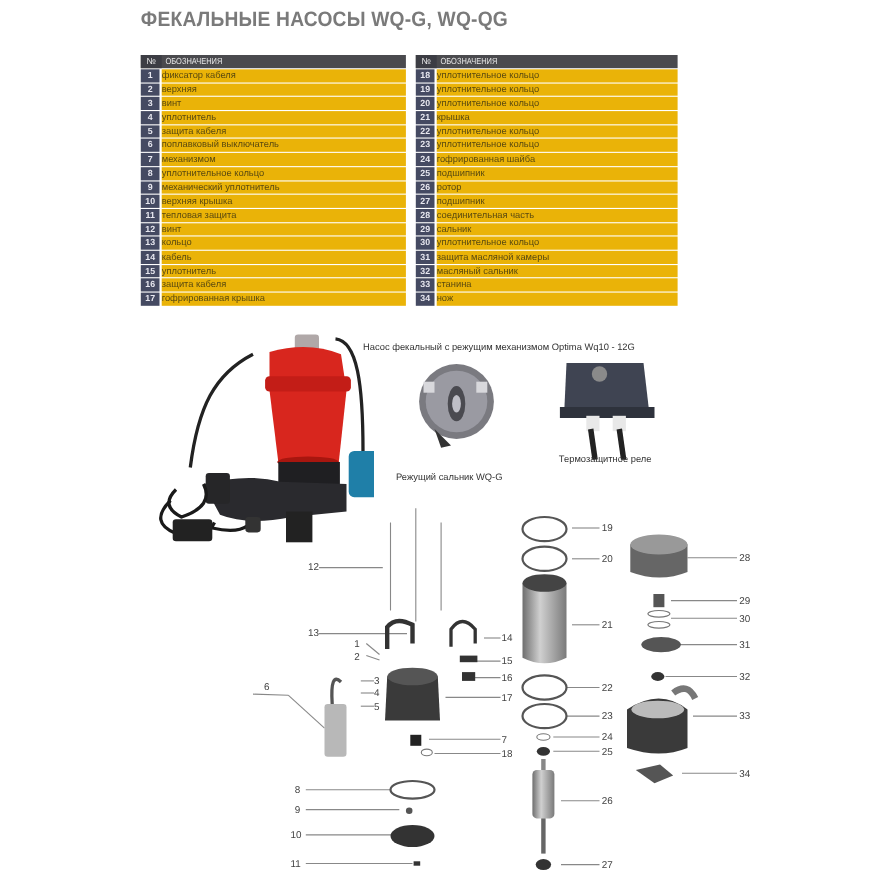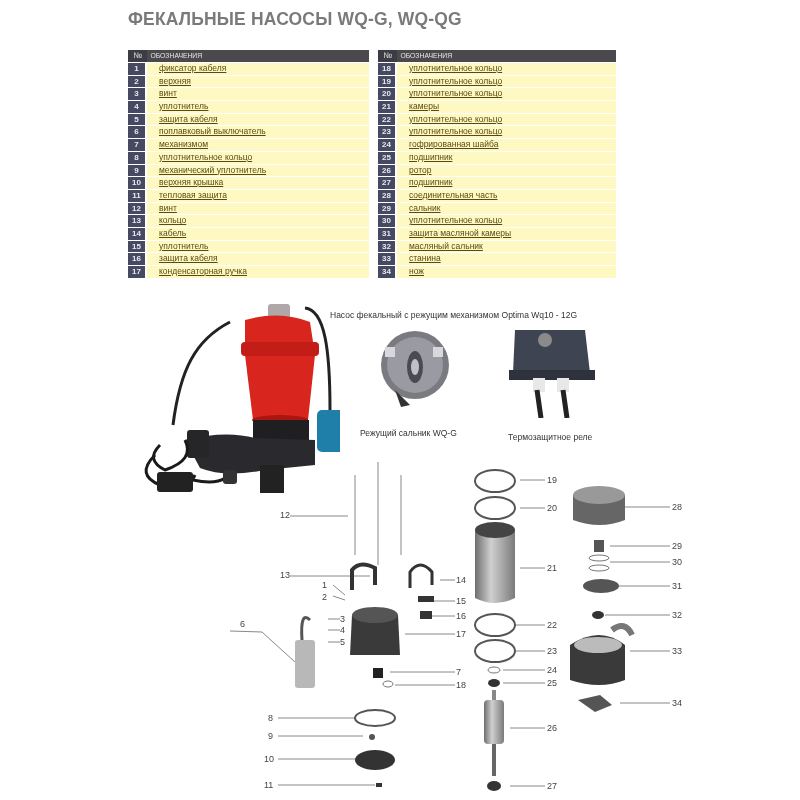--- a/index.html
+++ b/index.html
@@ -6,21 +6,21 @@
   body { width:800px; height:800px; position:relative; overflow:hidden; font-family:"Liberation Sans", sans-serif; }
   .title { position:absolute; left:128px; top:8px; font-size:19px; font-weight:bold; color:#7a7a7a; letter-spacing:0.2px; transform:scaleX(0.92); transform-origin:left; }
   .tbl { position:absolute; top:50px; width:241px; }
   .tbl.left { left:128px; }
   .tbl.right { left:378px; width:238px; }
   .hdr { display:flex; height:12px; background:#4a4a4e; color:#e6e6e6; font-size:8px; line-height:12px; margin-bottom:1px; }
   .hdr .n { width:19px; text-align:center; background:#3c3d44; }
   .hdr .t { padding-left:4px; text-transform:uppercase; transform:scaleX(0.85); transform-origin:left; white-space:nowrap; }
   .row { display:flex; height:11.7px; margin-bottom:1px; font-size:8.5px; line-height:11.7px; }
   .row .n { width:17px; margin-right:2px; background:#454a62; color:#e8e8f0; text-align:center; font-weight:bold; font-size:8px; }
-  .row .t { flex:1; background:#fef9c3; color:#5a4a10; padding-left:12px; white-space:nowrap; overflow:hidden;text-decoration:underline; }
+  .row .t { flex:1; background:#eab308; color:#5a4a10; padding-left:0; white-space:nowrap; overflow:hidden; }
   .caption { position:absolute; font-size:8.5px; color:#333; white-space:nowrap;text-align:center; }
   .lbl { position:absolute; font-size:9px; color:#444; font-family:"Liberation Sans", sans-serif; }
   svg { position:absolute; }
 </style>
 </head>
 <body>
 
 <div class="title">ФЕКАЛЬНЫЕ НАСОСЫ WQ-G, WQ-QG</div>
 
 <div class="tbl left">
@@ -87,21 +87,21 @@
   <div class="row">
       <span class="n">15</span>
       <span class="t">уплотнитель</span>
     </div>
   <div class="row">
       <span class="n">16</span>
       <span class="t">защита кабеля</span>
     </div>
   <div class="row">
       <span class="n">17</span>
-      <span class="t">конденсаторная ручка</span>
+      <span class="t">гофрированная крышка</span>
     </div>
 </div>
 
 <div class="tbl right">
   <div class="hdr">
     <span class="n">№</span>
     <span class="t">ОБОЗНАЧЕНИЯ</span>
   </div>
   <div class="row">
       <span class="n">18</span>
@@ -110,21 +110,21 @@
   <div class="row">
       <span class="n">19</span>
       <span class="t">уплотнительное кольцо</span>
     </div>
   <div class="row">
       <span class="n">20</span>
       <span class="t">уплотнительное кольцо</span>
     </div>
   <div class="row">
       <span class="n">21</span>
-      <span class="t">камеры</span>
+      <span class="t">крышка</span>
     </div>
   <div class="row">
       <span class="n">22</span>
       <span class="t">уплотнительное кольцо</span>
     </div>
   <div class="row">
       <span class="n">23</span>
       <span class="t">уплотнительное кольцо</span>
     </div>
   <div class="row">
@@ -215,21 +215,21 @@
 
 <svg style="left:505px;top:328px;" width="95" height="90" viewBox="0 0 95 90">
   <path d="M10 2 L80 2 L85 45 L8 45 Z" fill="#3f4452"></path>
   <circle cx="40" cy="12" r="7" fill="#8a8a8a"></circle>
   <rect x="4" y="42" width="86" height="10" fill="#2e323c"></rect>
   <rect x="28" y="50" width="12" height="14" fill="#e8e8e8"></rect>
   <rect x="52" y="50" width="12" height="14" fill="#e8e8e8"></rect>
   <path d="M32 62 L36 90" stroke="#222" stroke-width="5"></path>
   <path d="M58 62 L62 90" stroke="#222" stroke-width="5"></path>
 </svg>
-<div class="caption" style="left:508px;top:432px;">Термозащитное реле</div>
+<div class="caption" style="left:508px;top:412px;">Термозащитное реле</div>
 
 <svg style="left:0;top:0;" width="800" height="800" viewBox="0 0 800 800">
   <g stroke="#888" stroke-width="1" fill="none">
 
     <line x1="355" y1="475" x2="355" y2="555"></line>
     <line x1="378" y1="462" x2="378" y2="565"></line>
     <line x1="401" y1="475" x2="401" y2="555"></line>
 
     <line x1="290" y1="516" x2="348" y2="516"></line>
     <line x1="290" y1="576" x2="370" y2="576"></line>

